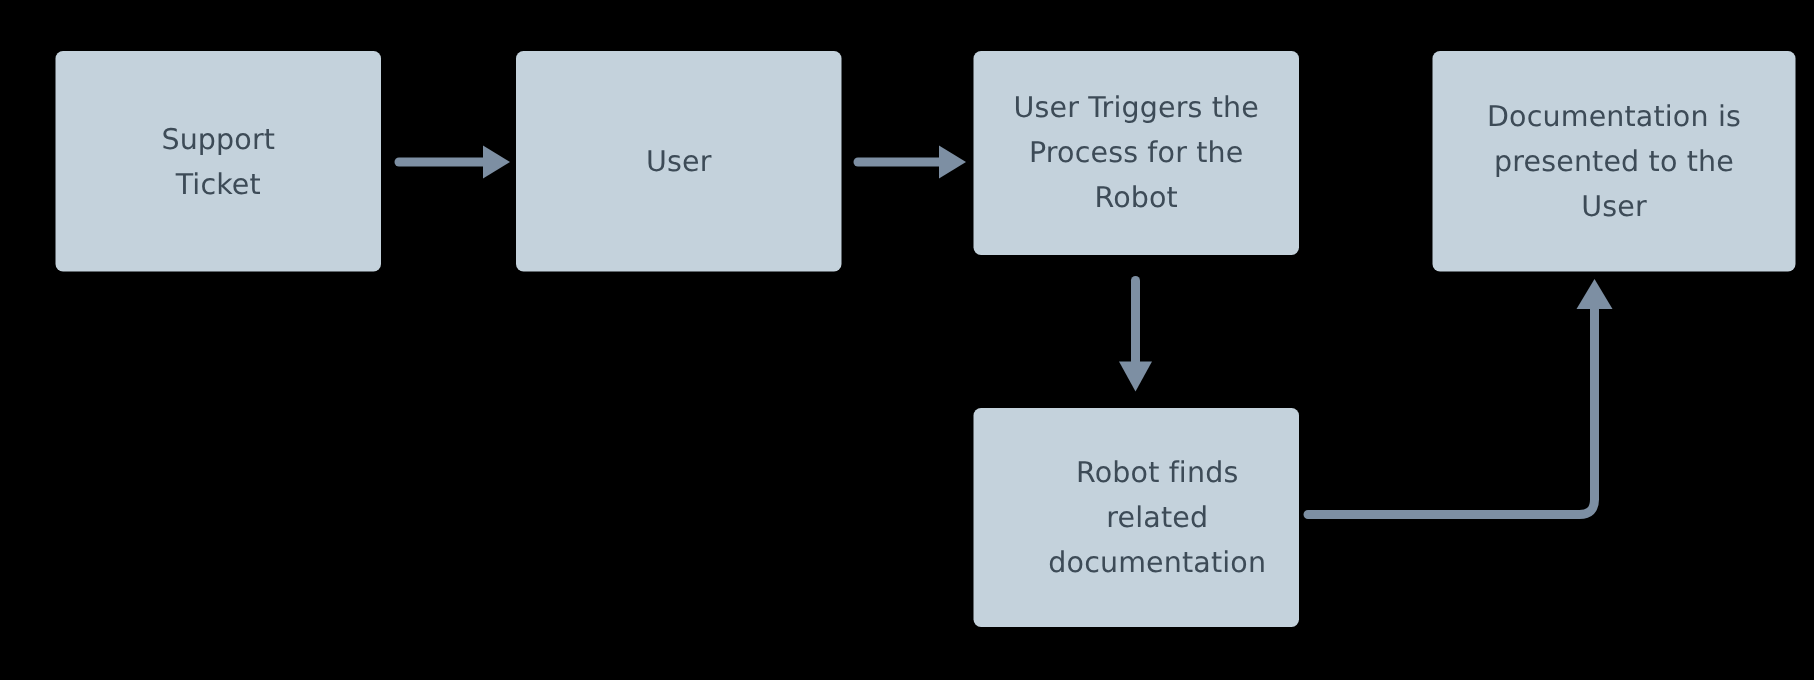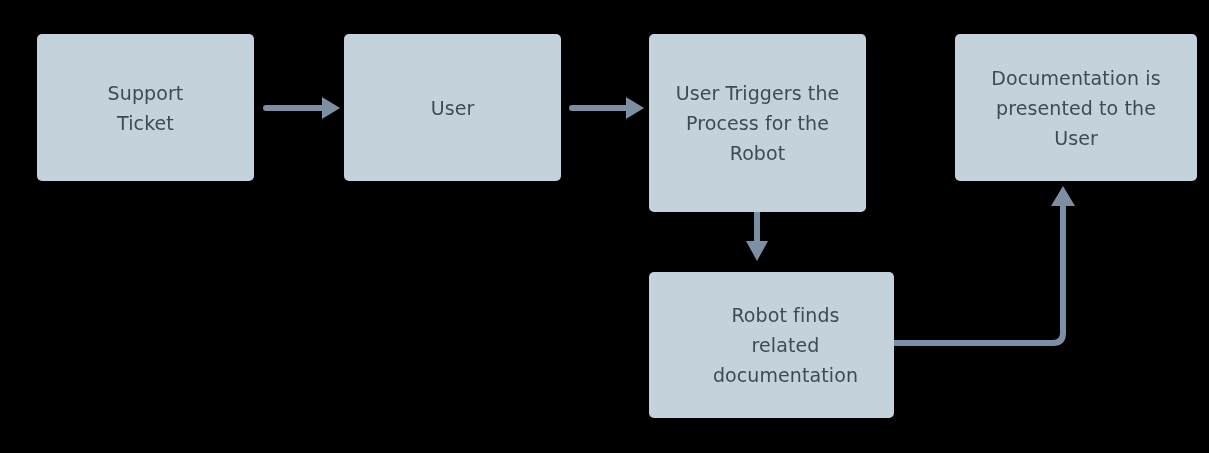--- a/index.html
+++ b/index.html
@@ -75,31 +75,31 @@
 
   <div class="node" style="left:37px; top:34px; width:217px; height:147px;">
     <span class="node-label">Support
 Ticket</span>
   </div>
 
   <div class="node" style="left:344px; top:34px; width:217px; height:147px;">
     <span class="node-label">User</span>
   </div>
 
-  <div class="node" style="left:649px; top:34px; width:217px; height:178px;">
+  <div class="node" style="left:649px; top:34px; width:217px; height:136px;">
     <span class="node-label">User Triggers the
 Process for the
 Robot</span>
   </div>
 
   <div class="node" style="left:955px; top:34px; width:242px; height:147px;">
     <span class="node-label">Documentation is
 presented to the
 User</span>
   </div>
 
-  <div class="node" style="left:649px; top:272px; width:245px; height:146px;padding-left:28px;">
+  <div class="node" style="left:649px; top:272px; width:217px; height:146px;padding-left:28px;">
     <span class="node-label">Robot finds
 related
 documentation</span>
   </div>
 
 </div>
 
 </body></html>

